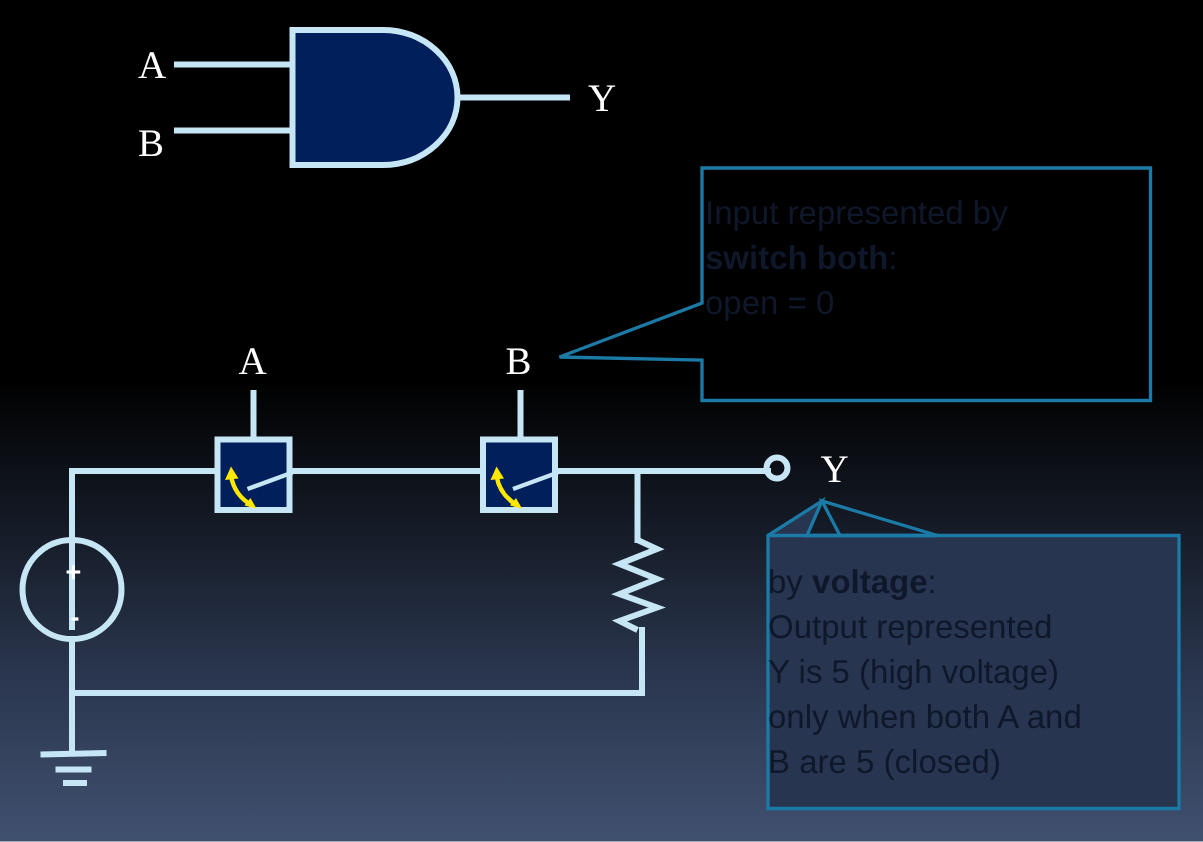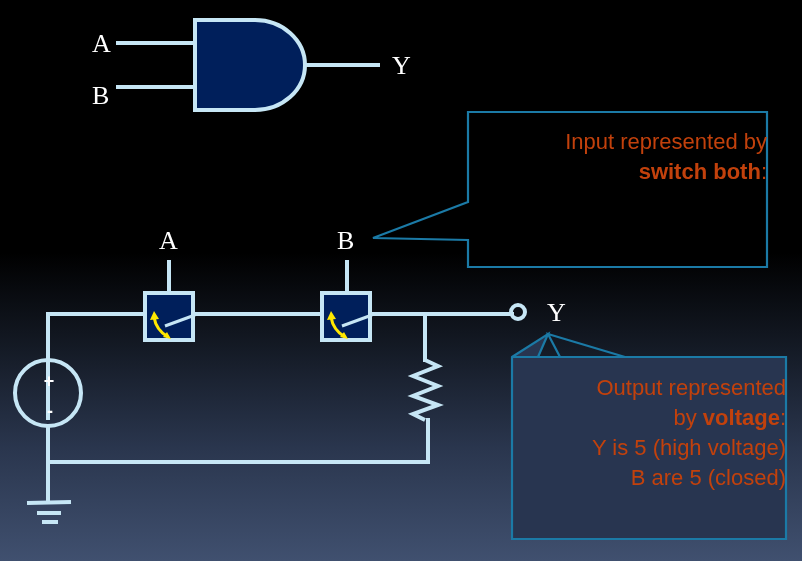--- a/index.html
+++ b/index.html
@@ -10,21 +10,21 @@
       font-family: "Liberation Sans", sans-serif;
     }
     svg#diagram { position: absolute; left: 0; top: 0; }
     .wire { stroke: #c6e6f5; stroke-width: 4; fill: none; stroke-linecap: square; }
     .gate-body { fill: #001f5b; stroke: #c6e6f5; stroke-width: 4; }
     .switch-box { fill: #001f5b; stroke: #c6e6f5; stroke-width: 4; }
     .serif-label { font-family: "Liberation Serif", "DejaVu Serif", serif; fill: #ffffff; font-size: 26px; }
     .callout-shape { fill: #000000; stroke: #1b7aa6; stroke-width: 2.2; }
     .callout-shape.dark { fill: #283550; }
     .callout-text {
-      position: absolute; color: #c2410c; text-align: right;
+      position: absolute; color: #0f172a; text-align: left;
       font-family: "Liberation Sans", sans-serif; font-size: 22px; line-height: 30px;
     }
     .callout-text b { font-weight: bold; }
   </style>
 </head>
 <body>
 
 <svg id="diagram" width="802" height="561" viewBox="0 0 802 561">
 
   <g>
@@ -85,20 +85,22 @@
 
     <text class="serif-label" x="159" y="249">A</text>
     <text class="serif-label" x="337" y="249">B</text>
     <text class="serif-label" x="547" y="321">Y</text>
   </g>
 </svg>
 
 <div class="callout-text" style="left:470px; top:127px; width:297px;">
   <div>Input represented by</div>
   <div><b>switch both</b><span>:</span></div>
+  <div>open = 0</div>
 </div>
 
 <div class="callout-text" style="left:512px; top:373px; width:274px;">
+  <div><span>by </span><b>voltage</b><span>:</span></div>
   <div>Output represented</div>
-  <div><span>by </span><b>voltage</b><span>:</span></div>
   <div>Y is 5 (high voltage)</div>
+  <div>only when both A and</div>
   <div>B are 5 (closed)</div>
 </div>
 
 </body></html>

